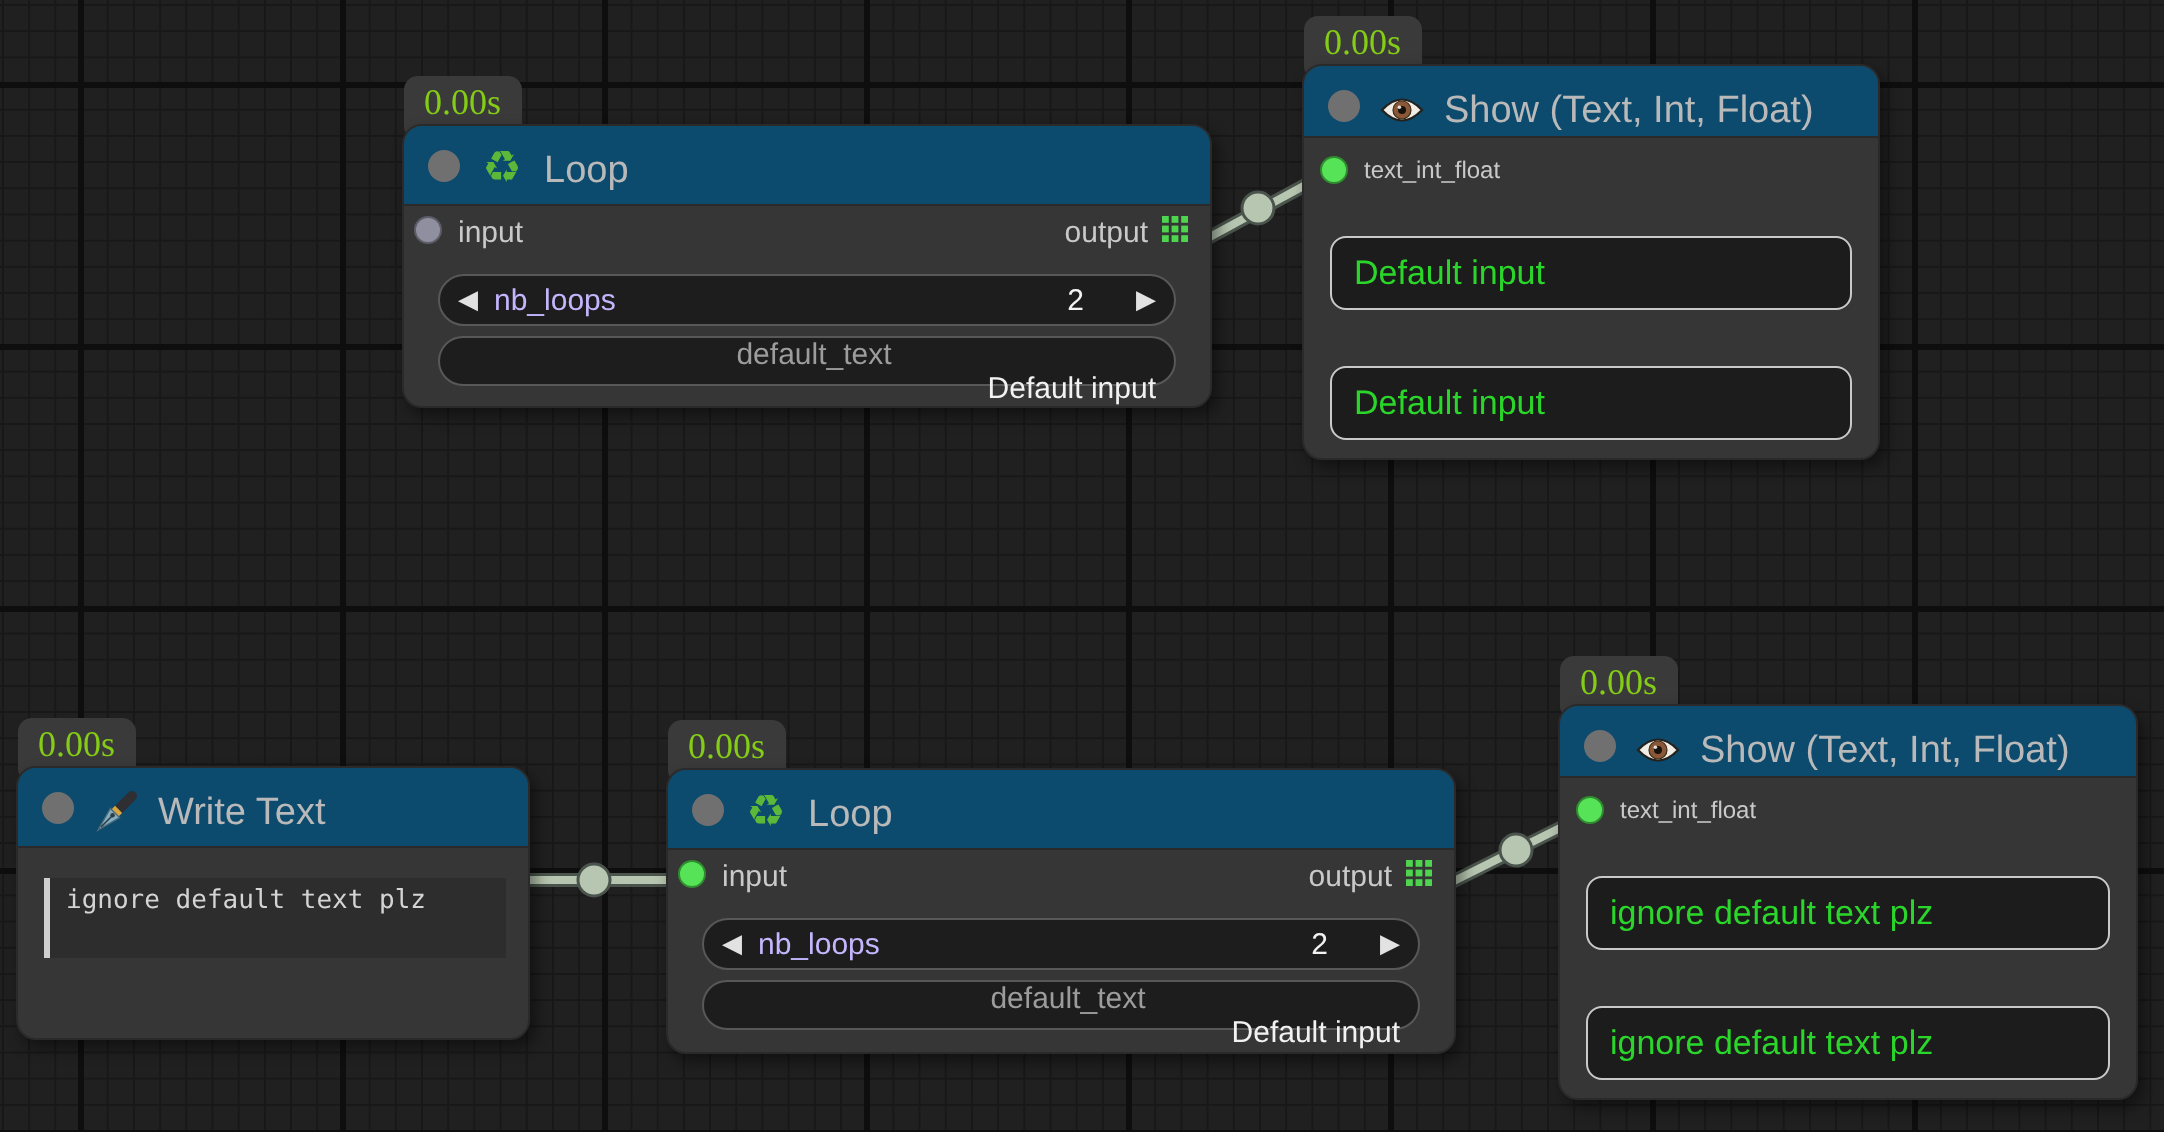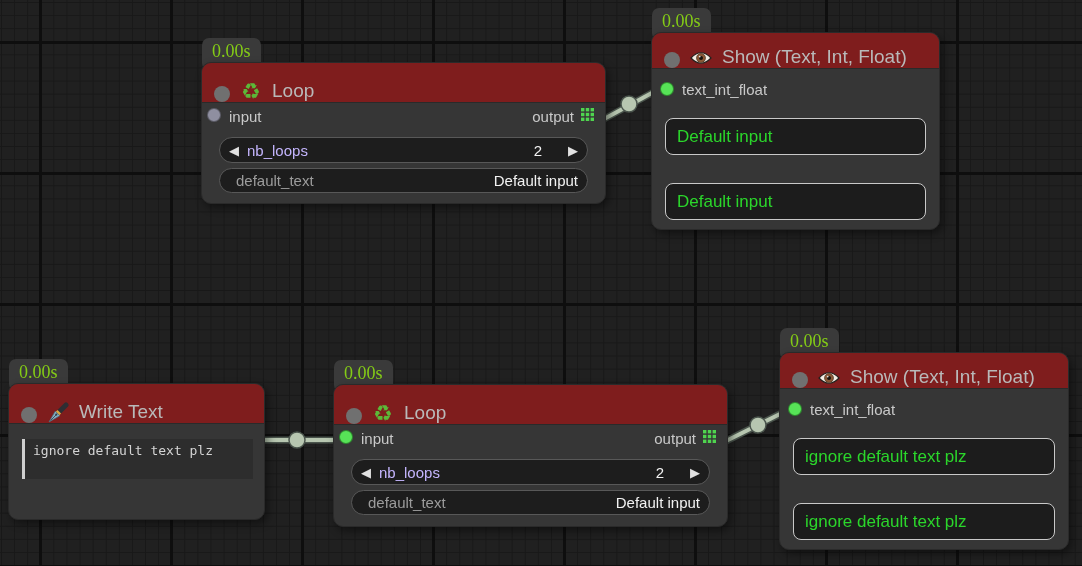--- a/index.html
+++ b/index.html
@@ -23,22 +23,22 @@
     background:#3a3a3a; border-radius:7px;
     font-family:Liberation Serif, serif;
     font-size:18px; color:#84cc16;
   }
   .node-card{
     position:relative; z-index:1; height:100%; box-sizing:border-box;
     background:#363636; border:1px solid #2a2a2a; border-radius:10px;
     box-shadow:3px 4px 8px rgba(0,0,0,.45);
   }
   .node-header{
-    display:flex; align-items:flex-end; gap:9px; padding:0 12px;
-    height:40px; background:#7f1d1d; border-bottom:1px solid #2a2a2a;
+    display:flex; align-items:flex-start; gap:9px; padding:12px 12px;
+    height:40px; background:#0c4a6e; border-bottom:1px solid #2a2a2a;
     border-radius:9px 9px 0 0; box-sizing:border-box;
   }
   .node-header.short{height:36px;}
   .hdr-circle{width:16px; height:16px; border-radius:50%; background:#707070; flex:0 0 auto;}
   .node-title{font-size:19px; color:#b9b9b9; white-space:nowrap;}
   .recycle-glyph{font-family:"DejaVu Sans",sans-serif; font-size:22px; line-height:1; color:#5cb838;}
   .icon-box{width:24px; height:20px; display:flex; align-items:center; justify-content:center; flex:0 0 auto;}
   
   .sock-row{display:flex; align-items:flex-start; height:26px; margin-top:5px; padding:0 11px 0 5px; font-size:15px; color:#c9c9c9;}
   .sock-row .spacer{flex:1;}
@@ -47,28 +47,28 @@
   .socket.green{background:#57e357; border:1px solid rgba(15,70,15,.55);}
   .sock-label{margin-left:8px;}
   .out-label{margin-right:7px;}
   
   .pill{
     display:flex; align-items:center; box-sizing:border-box;
     margin:3px 17px 0; height:26px; padding:0 9px;
     background:#1d1d1d; border:1px solid #585858; border-radius:14px;
     font-size:15px;
   }
-  .pill.second{margin-top:5px; height:25px;}
+  .pill.second{margin-top:5px; height:25px;flex-direction:column;}
   .arrow{font-family:"DejaVu Sans",sans-serif; font-size:13px; color:#e2e2e2; line-height:1;}
   .arrow.right{margin-left:26px;}
   .pill-label{color:#c4b5fd; margin-left:8px;}
   .pill-label.dim{color:#9c9c9c; margin-left:7px;}
   .pill-value{margin-left:auto; color:#f2f2f2;}
   
-  .sock-row-show{display:flex; align-items:center; height:22px; margin:9px 11px 0 4px; font-size:15px; color:#c9c9c9;}
+  .sock-row-show{display:flex; align-items:flex-start; height:22px; margin:9px 11px 0 4px; font-size:12px; color:#c9c9c9;}
   .show-box{
     display:flex; align-items:center; box-sizing:border-box;
     margin:18px 13px 0; height:37px; padding:0 11px;
     background:#1c1c1c; border:1.5px solid #c9c9c9; border-radius:8px;
     font-size:17px; color:#2bd62b;
   }
   .show-box.second{margin-top:28px;}
   
   .out-row{display:flex; align-items:center; justify-content:flex-end; height:24px; margin-top:6px; padding-right:5px; font-size:15px; color:#c9c9c9;}
   .out-row .sock-label{margin:0 7px 0 0;}

